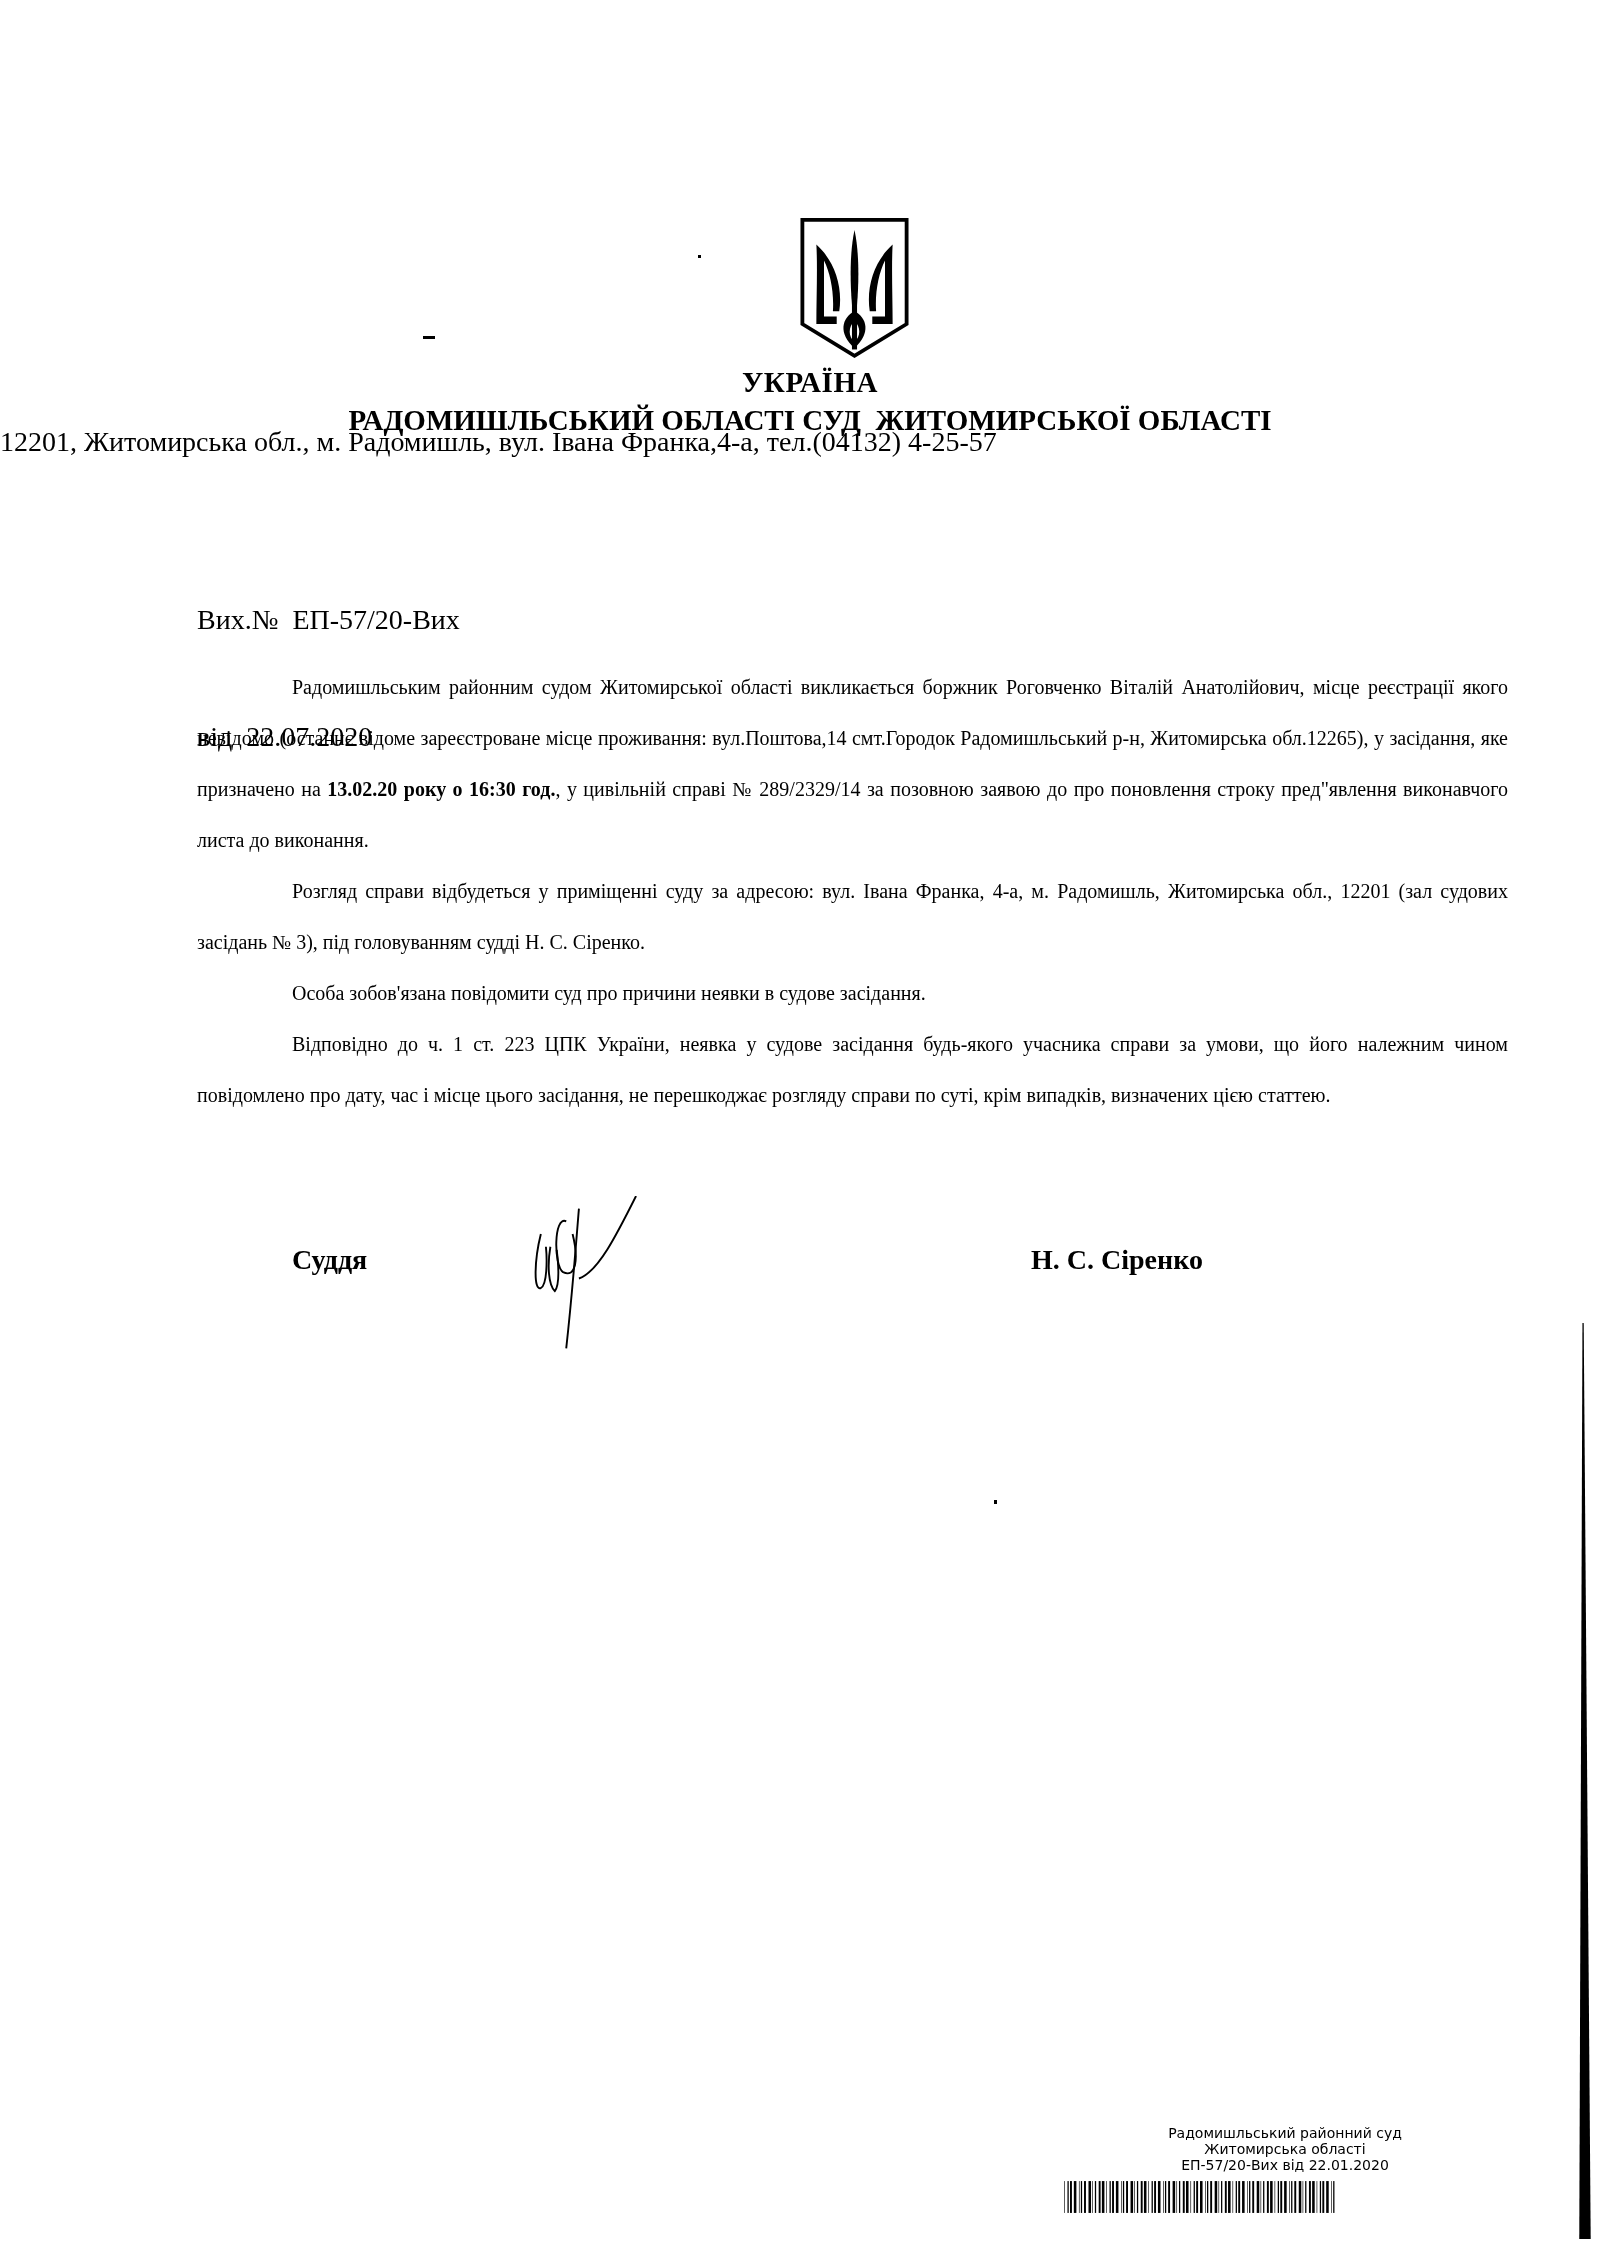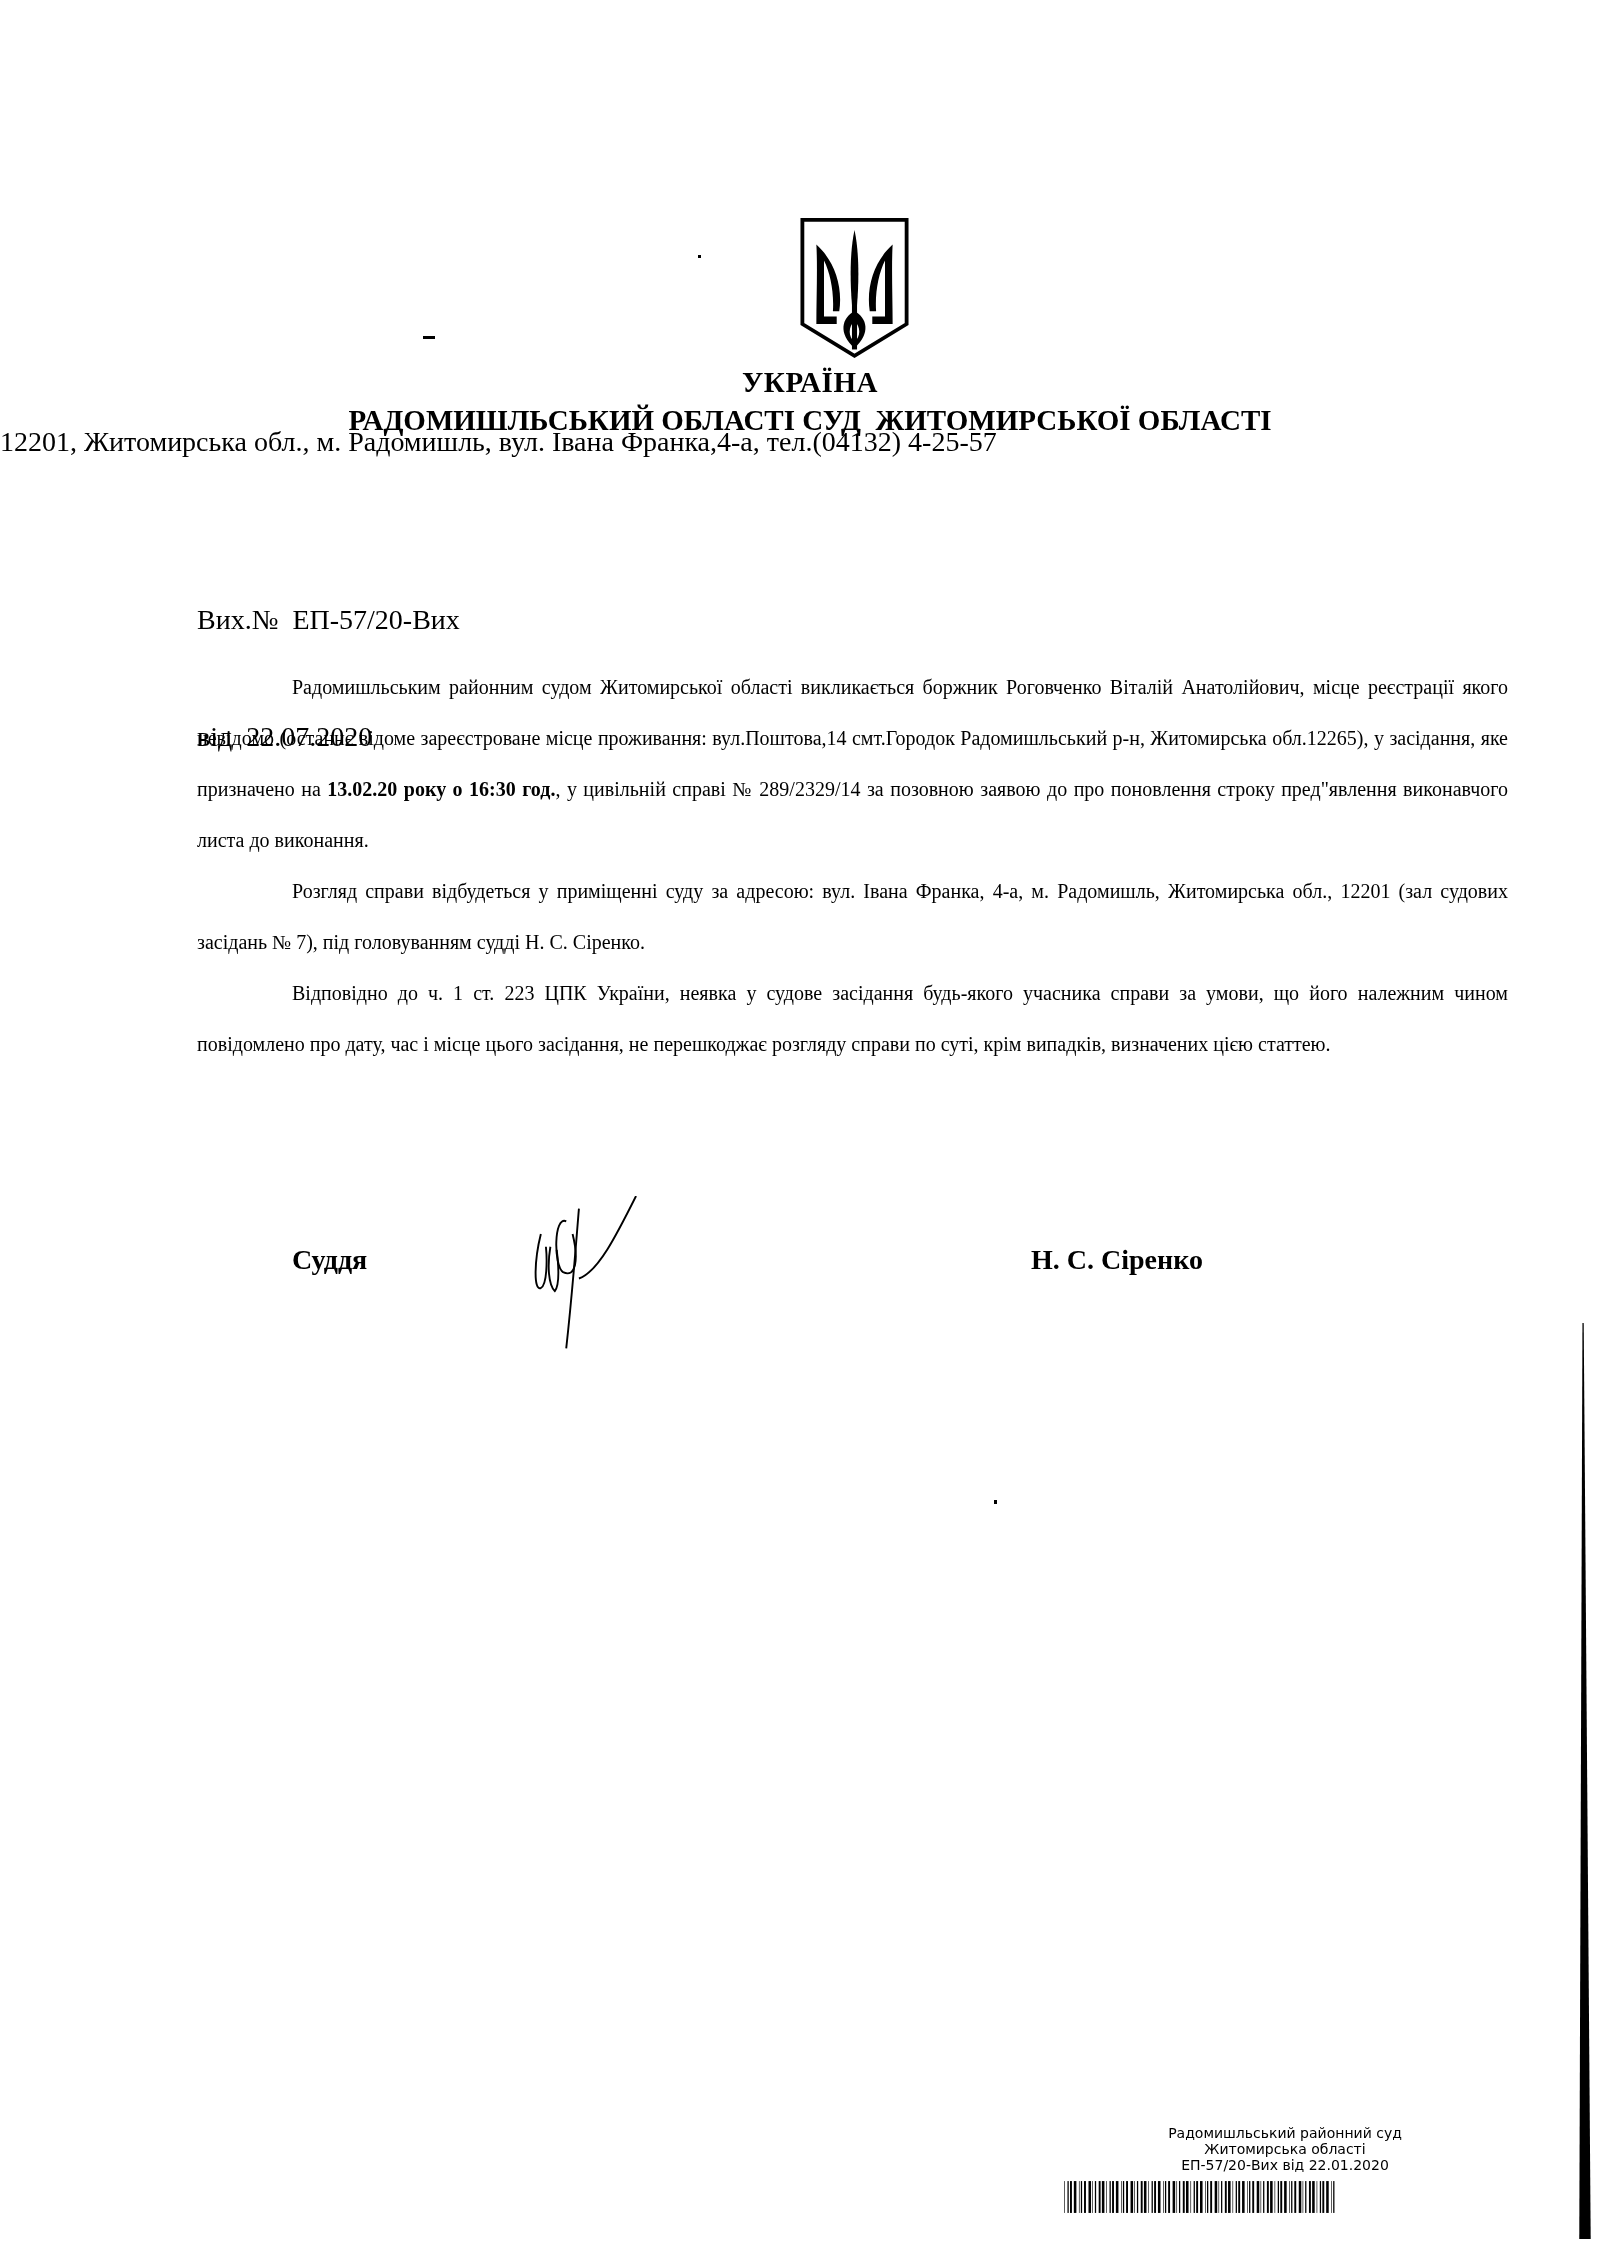--- a/index.html
+++ b/index.html
@@ -57,21 +57,22 @@
 <div class="abs hdr-court">РАДОМИШЛЬСЬКИЙ ОБЛАСТІ СУД  ЖИТОМИРСЬКОЇ ОБЛАСТІ</div>
 <div class="abs hdr-addr">12201, Житомирська обл., м. Радомишль, вул. Івана Франка,4-а, тел.(04132) 4-25-57</div>
 
 <div class="abs ref">
   <div>Вих.№  ЕП-57/20-Вих</div>
   <div>від  22.07.2020</div>
 </div>
 
 <div class="abs body-text">
   <p><span>Радомишльським районним судом Житомирської області викликається боржник Роговченко Віталій Анатолійович, місце реєстрації якого невідомо (останнє відоме зареєстроване місце проживання: вул.Поштова,14 смт.Городок Радомишльський р-н, Житомирська обл.12265), у засідання, яке призначено на </span><b>13.02.20 року о 16:30 год.</b><span>, у цивільній справі № 289/2329/14 за позовною заявою  до  про поновлення строку пред"явлення виконавчого листа до виконання.</span></p>
-  <p>Розгляд справи відбудеться у приміщенні суду за адресою: вул. Івана Франка, 4-а, м. Радомишль, Житомирська обл., 12201 (зал судових засідань № 7), під головуванням судді  Н. С. Сіренко.</p>
+  <p>Розгляд справи відбудеться у приміщенні суду за адресою: вул. Івана Франка, 4-а, м. Радомишль, Житомирська обл., 12201 (зал судових засідань № 3), під головуванням судді  Н. С. Сіренко.</p>
+  <p>Особа зобов'язана повідомити суд про причини неявки в судове засідання.</p>
   <p>Відповідно до ч. 1 ст. 223 ЦПК України, неявка у судове засідання будь-якого учасника справи за умови, що його належним чином повідомлено про дату, час і місце цього засідання, не перешкоджає розгляду справи по суті, крім випадків, визначених цією статтею.</p>
 </div>
 
 <div class="abs sig-label">Суддя</div>
 <div class="abs sig-name">Н. С. Сіренко</div>
 
 <svg class="abs signature" viewBox="0 0 280 260" fill="none" stroke="#000" stroke-width="3">
   <path d="M20 60 C10 100 8 150 20 145 C30 140 30 100 28 80"></path>
   <path d="M35 80 C30 110 32 140 42 150 C50 140 48 110 45 85"></path>
   <path d="M60 40 C40 30 40 110 55 120 C75 130 80 100 70 60"></path>

